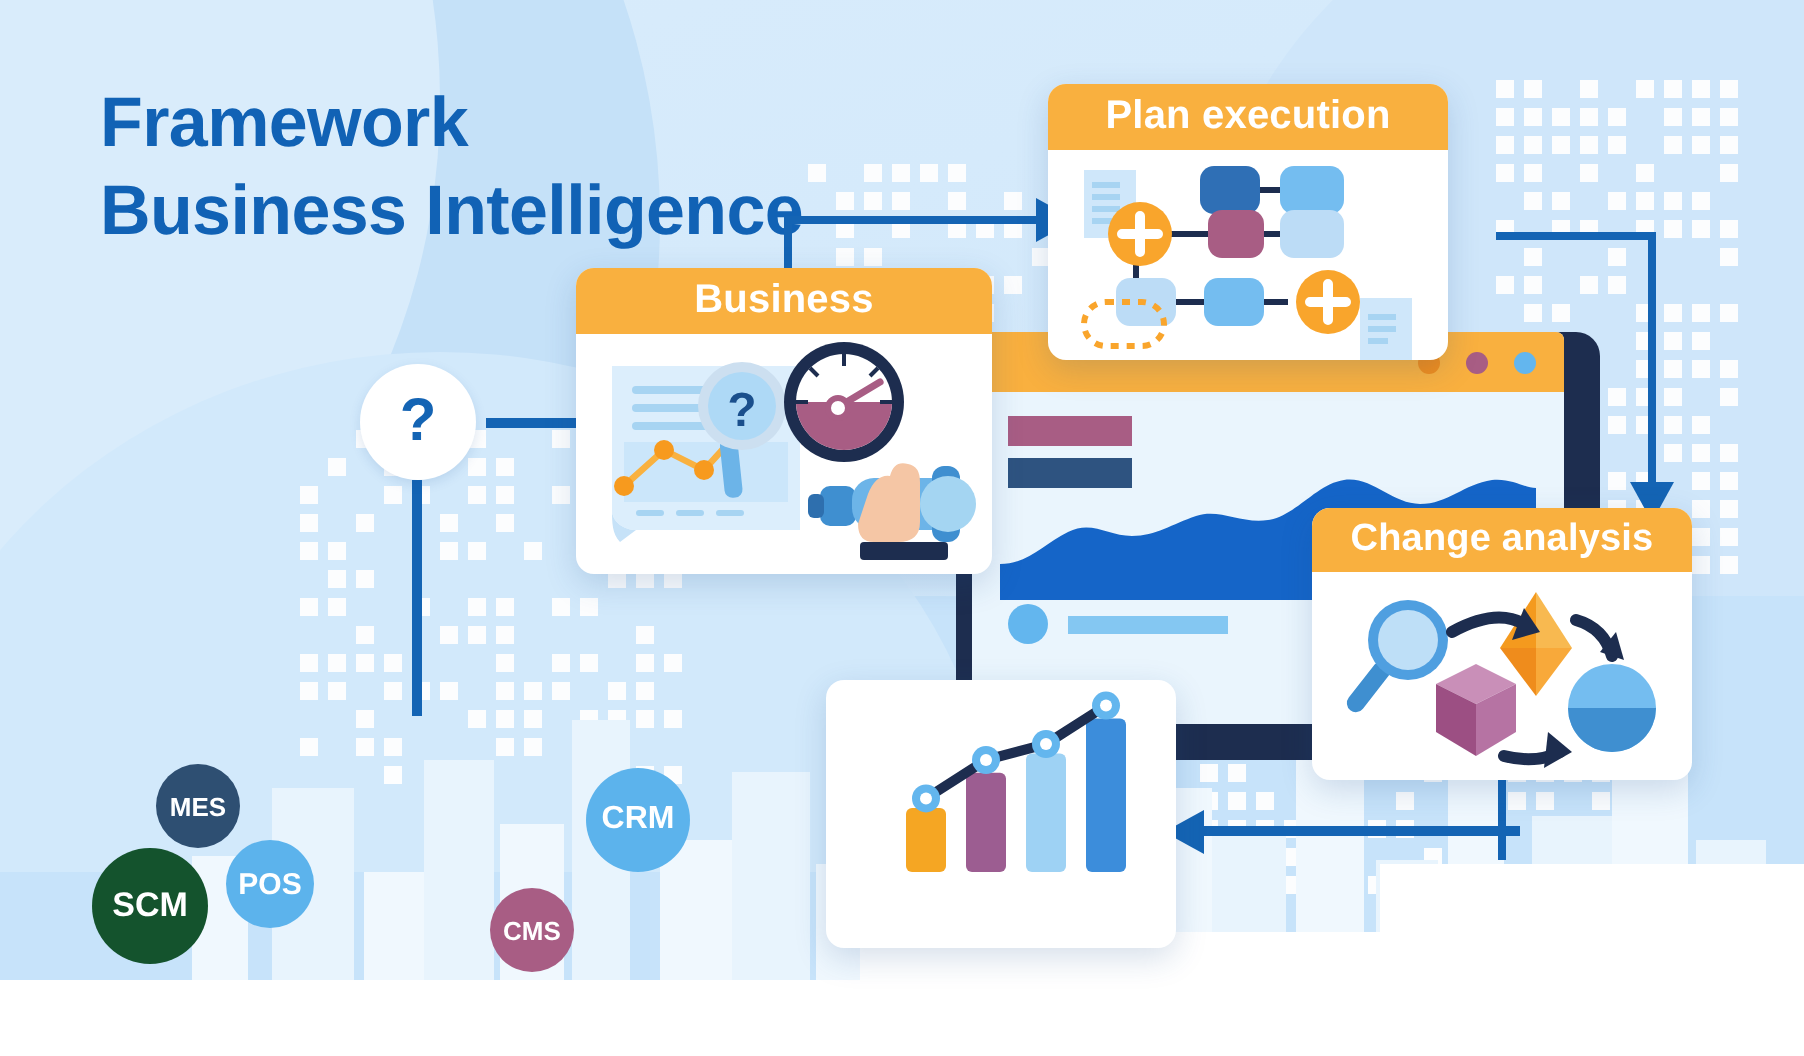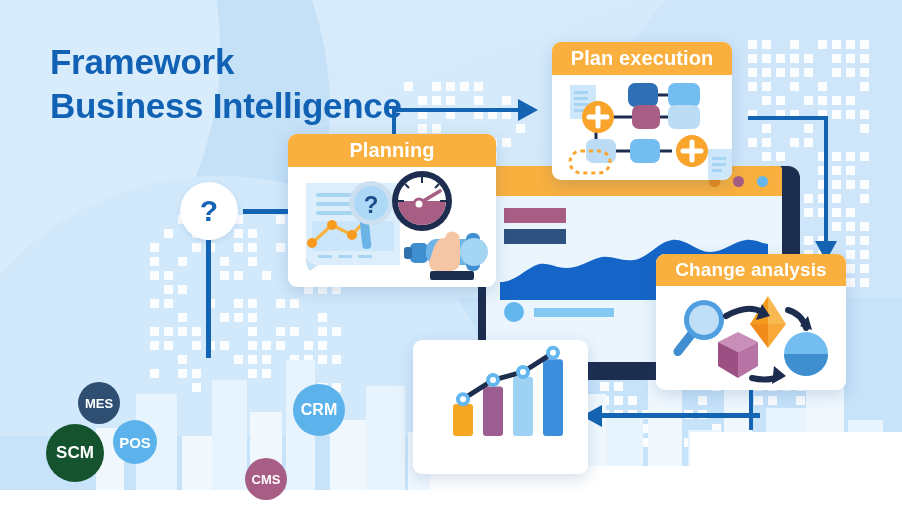--- a/index.html
+++ b/index.html
@@ -49,35 +49,35 @@
   }
 
   
   .bub{position:absolute;border-radius:50%;display:flex;align-items:center;justify-content:center;
        color:#fff;font-weight:bold;}
   .bub.erp{left:152px;top:337px;width:114px;height:114px;background:#1b5ba8;color:#f9a826;font-size:42px;
            box-shadow:0 6px 14px rgba(20,70,140,.22);}
   .bub.mes{left:78px;top:382px;width:42px;height:42px;background:#2e4f72;font-size:13px;}
   .bub.scm{left:46px;top:424px;width:58px;height:58px;background:#14532d;font-size:17px;}
   .bub.pos{left:113px;top:420px;width:44px;height:44px;background:#5cb3ec;font-size:15px;}
-  .bub.cms{left:245px;top:458px;width:42px;height:42px;background:#a85d84;font-size:13px;}
+  .bub.cms{left:245px;top:444px;width:42px;height:42px;background:#a85d84;font-size:13px;}
   .bub.crm{left:293px;top:384px;width:52px;height:52px;background:#5cb3ec;font-size:16px;}
 
   
   .card{position:absolute;background:#ffffff;border-radius:9px;overflow:hidden;
         box-shadow:0 5px 16px rgba(30,80,140,.18);}
   .card .cap{background:#f9b03f;color:#ffffff;font-weight:bold;text-align:center;
              letter-spacing:.1px;display:flex;align-items:center;justify-content:center;}
   .card .body{position:relative;width:100%;}
 
   #card-planning{left:288px;top:134px;width:208px;height:153px;}
   #card-planning .cap{height:33px;font-size:20px;}
   #card-planning .body{height:120px;}
 
-  #card-plan-exec{left:552px;top:42px;width:180px;height:138px;}
+  #card-plan-exec{left:524px;top:42px;width:200px;height:138px;}
   #card-plan-exec .cap{height:33px;font-size:20px;}
   #card-plan-exec .body{height:105px;}
 
   #card-change{left:656px;top:254px;width:190px;height:136px;}
   #card-change .cap{height:32px;font-size:19px;}
   #card-change .body{height:104px;}
 
   #card-optim{left:413px;top:340px;width:175px;height:134px;}
   #card-optim .cap{height:32px;font-size:19px;}
   #card-optim .body{height:102px;}
@@ -501,21 +501,21 @@
       <div class="mon-foot-bar"></div>
       <div class="mon-lines">
         <i></i>
         <i></i>
         <i></i>
       </div>
     </div>
   </div>
 
   <div class="card" id="card-planning">
-    <div class="cap">Planning</div>
+    <div class="cap">Business</div>
     <div class="body">
       <svg width="208" height="120" viewBox="0 0 208 120">
 
         <path d="M18,16 L112,16 L112,98 L30,98 C24,98 18,94 18,88 Z" fill="#dceefc"></path>
         <path d="M18,88 C18,94 24,98 30,98 L22,104 C18,100 18,94 18,88 Z" fill="#c6e2f8"></path>
         <rect x="28" y="26" width="56" height="4" rx="2" fill="#a7d4f2"></rect>
         <rect x="28" y="35" width="56" height="4" rx="2" fill="#a7d4f2"></rect>
         <rect x="28" y="44" width="40" height="4" rx="2" fill="#a7d4f2"></rect>
         <rect x="24" y="54" width="82" height="30" fill="#cbe6fa"></rect>
         <rect x="30" y="88" width="14" height="3" rx="1.5" fill="#a7d4f2"></rect>

